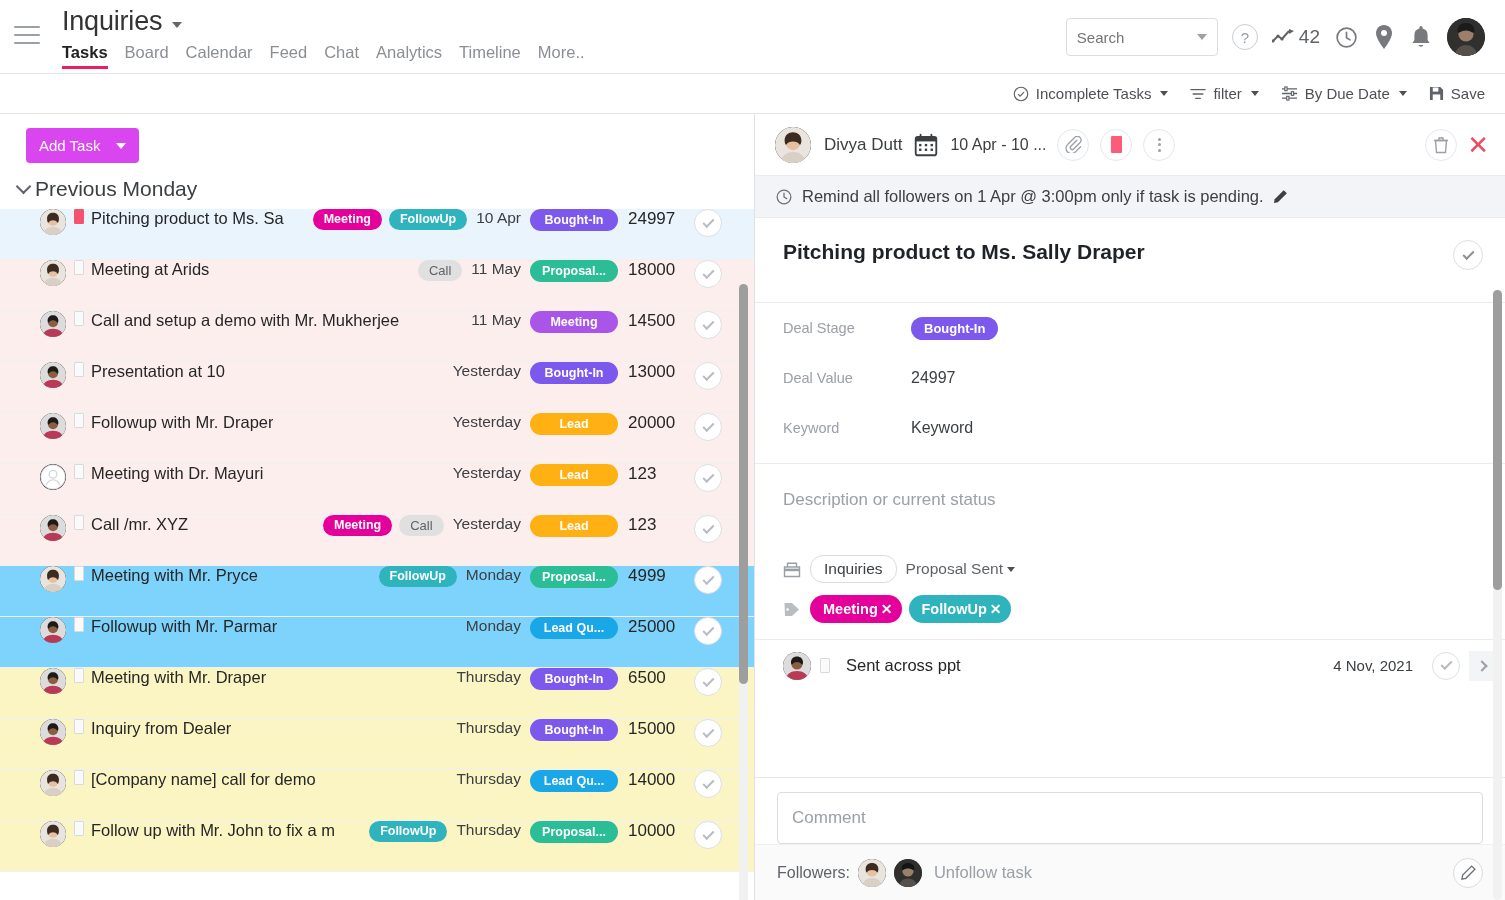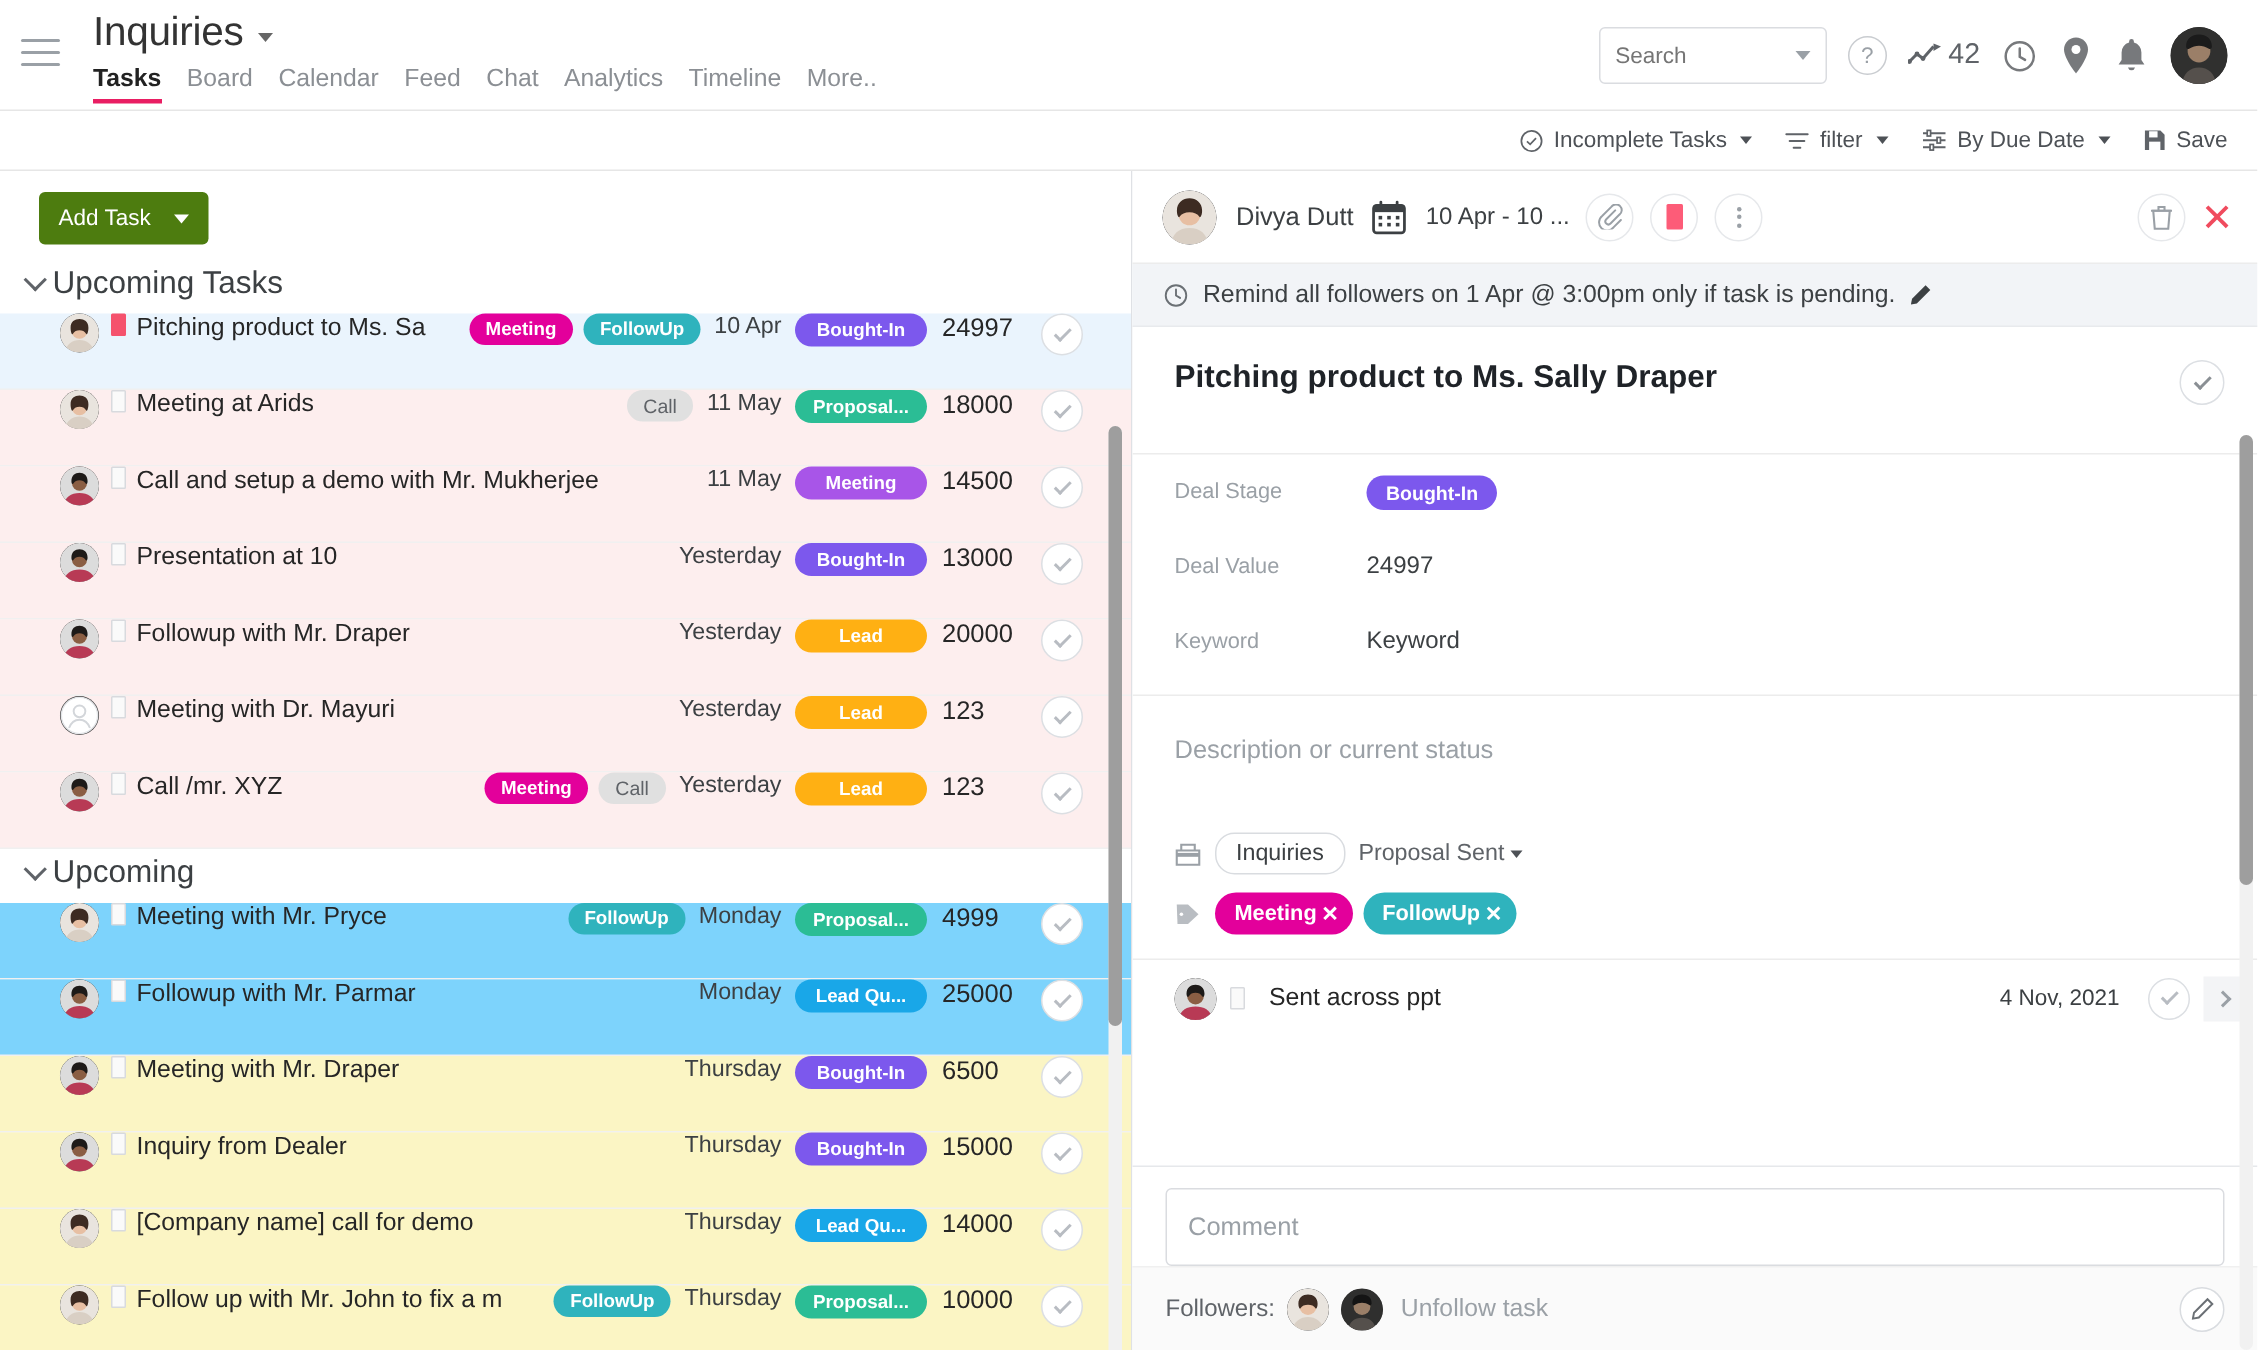--- a/index.html
+++ b/index.html
@@ -103,21 +103,21 @@
 
   
   .left-pane {
     width: 755px; position: relative; background: #fff;
     border-right: 1px solid #dfe1e5;
     display: flex; flex-direction: column;
   }
   .addtask-zone { padding: 14px 0 10px 26px; }
   .add-task-btn {
     display: inline-flex; align-items: center; gap: 16px;
-    background: #4d7c0f; color: #fff; border: none; border-radius: 4px;
+    background: #d946ef; color: #fff; border: none; border-radius: 4px;
     font-size: 15px; font-family: "Liberation Sans", sans-serif;
     padding: 9px 13px; cursor: pointer;
   }
   .atb-caret {
     width: 0; height: 0; border-left: 5px solid transparent;
     border-right: 5px solid transparent; border-top: 6px solid #fff;
   }
 
   .list-scroll {
     flex: 1; overflow: hidden; position: relative;
@@ -405,21 +405,21 @@
   <div class="left-pane">
     <div class="addtask-zone">
       <button class="add-task-btn">
         <span>Add Task</span>
         <span class="atb-caret"></span>
       </button>
     </div>
     <div class="list-scroll" id="list-scroll">
         <div class="section-head">
           <span class="chev"></span>
-          <span>Upcoming Tasks</span>
+          <span>Previous Monday</span>
         </div>
         <div class="task-row sel">
           <span class="avatar row-avatar" style="width:26px;height:26px">
             <svg width="26" height="26" viewBox="0 0 28 28">
               <circle cx="14" cy="14" r="14" fill="#e9e4de"></circle>
               <path d="M4 28c0-6 5-9 10-9s10 3 10 9z" fill="#d9cfc4"></path>
               <circle cx="14" cy="12.5" r="5.6" fill="#e7bfa3"></circle>
               <path d="M7.6 10.2C7.6 6 10.6 4 14 4s6.4 2 6.4 6.2c0 3-1 5.6-1.7 4.4-.9-1.8-2.7-2.6-4.7-2.6s-3.8.8-4.7 2.6c-.7 1.2-1.7-1.4-1.7-4.4z" fill="#3d2b22"></path>
             </svg>
           </span>
@@ -543,24 +543,20 @@
           <span class="task-name">Call /mr. XYZ</span>
           <span class="row-spacer"></span>
           <span class="chip" style="background:#e3009b">Meeting</span>
           <span class="chip gray">Call</span>
           <span class="row-date">Yesterday</span>
           <span class="stage" style="background:#ffb013">Lead</span>
           <span class="row-val">123</span>
           <span class="check-circle">
             <span class="tick"></span>
           </span>
-        </div>
-        <div class="section-head">
-          <span class="chev"></span>
-          <span>Upcoming</span>
         </div>
         <div class="task-row plain">
           <span class="avatar row-avatar" style="width:26px;height:26px">
             <svg width="26" height="26" viewBox="0 0 28 28">
               <circle cx="14" cy="14" r="14" fill="#e9e4de"></circle>
               <path d="M4 28c0-6 5-9 10-9s10 3 10 9z" fill="#d9cfc4"></path>
               <circle cx="14" cy="12.5" r="5.6" fill="#e7bfa3"></circle>
               <path d="M7.6 10.2C7.6 6 10.6 4 14 4s6.4 2 6.4 6.2c0 3-1 5.6-1.7 4.4-.9-1.8-2.7-2.6-4.7-2.6s-3.8.8-4.7 2.6c-.7 1.2-1.7-1.4-1.7-4.4z" fill="#3d2b22"></path>
             </svg>
           </span>

